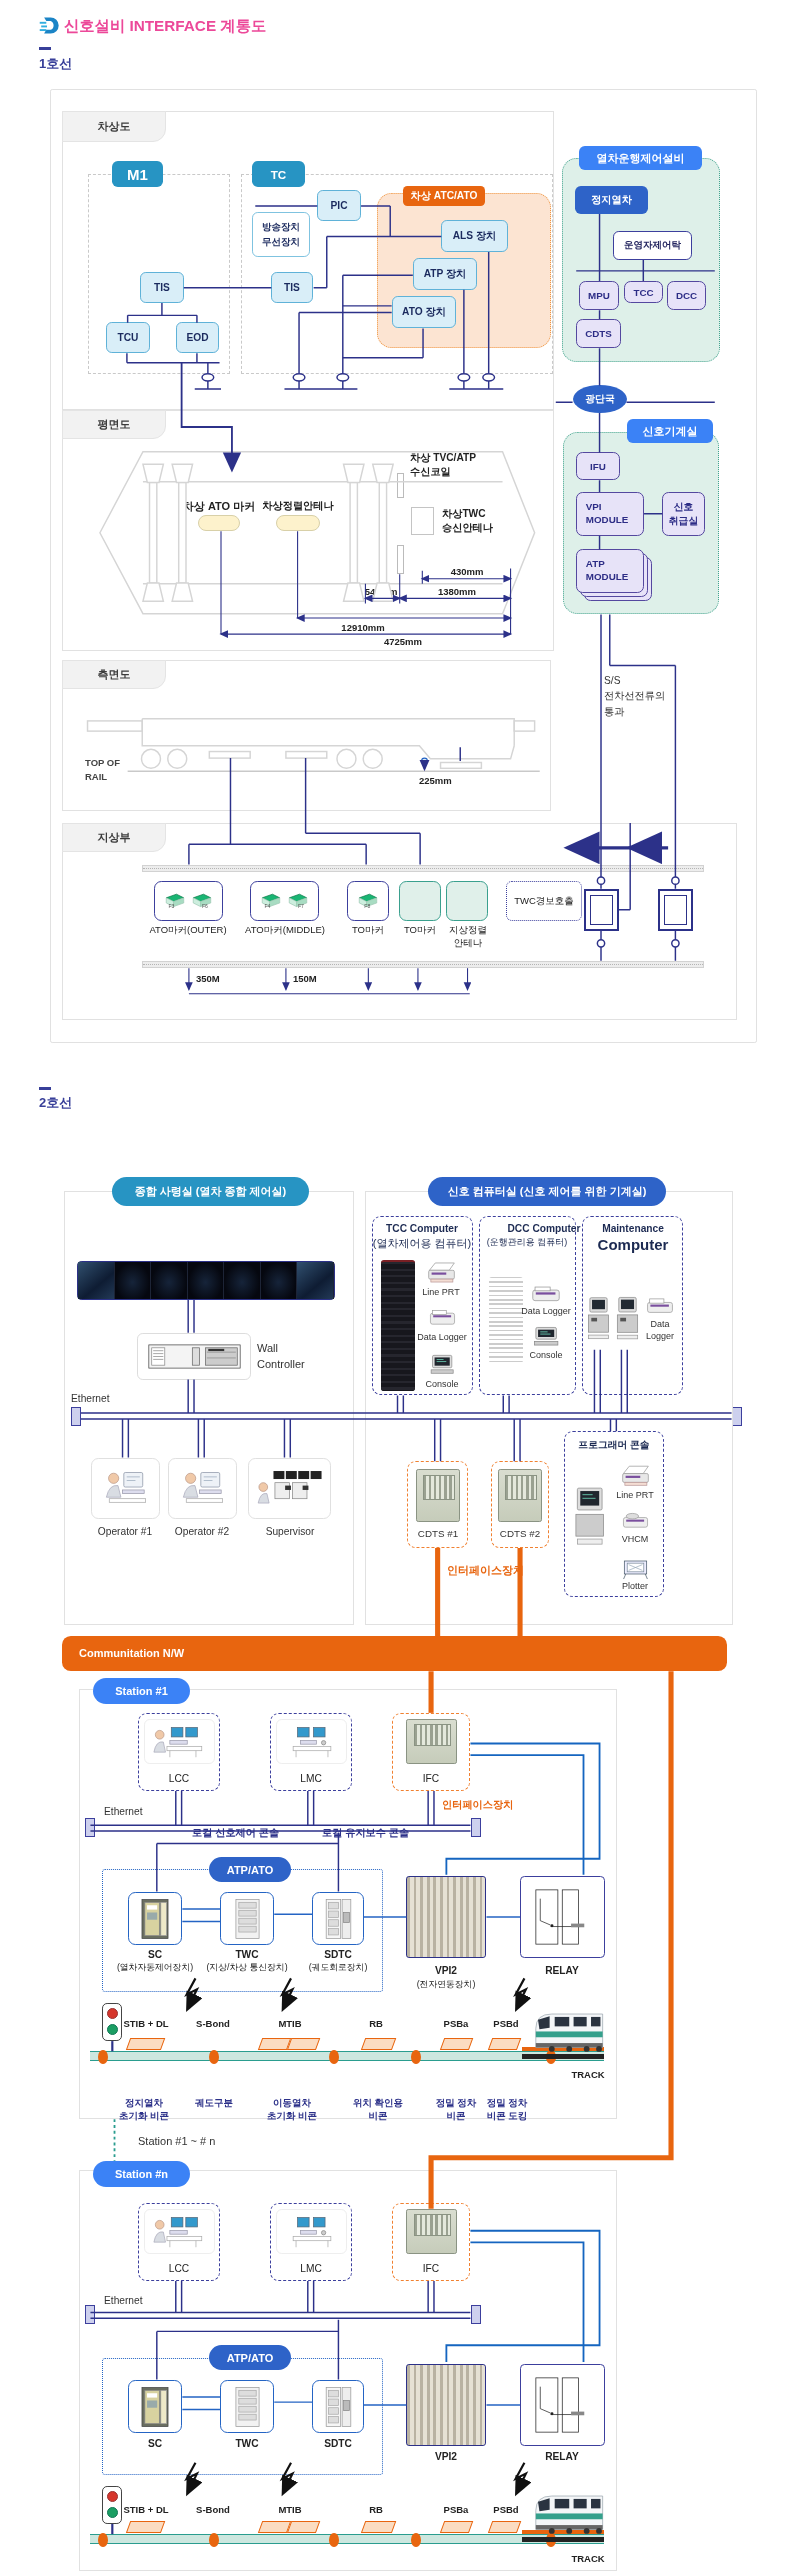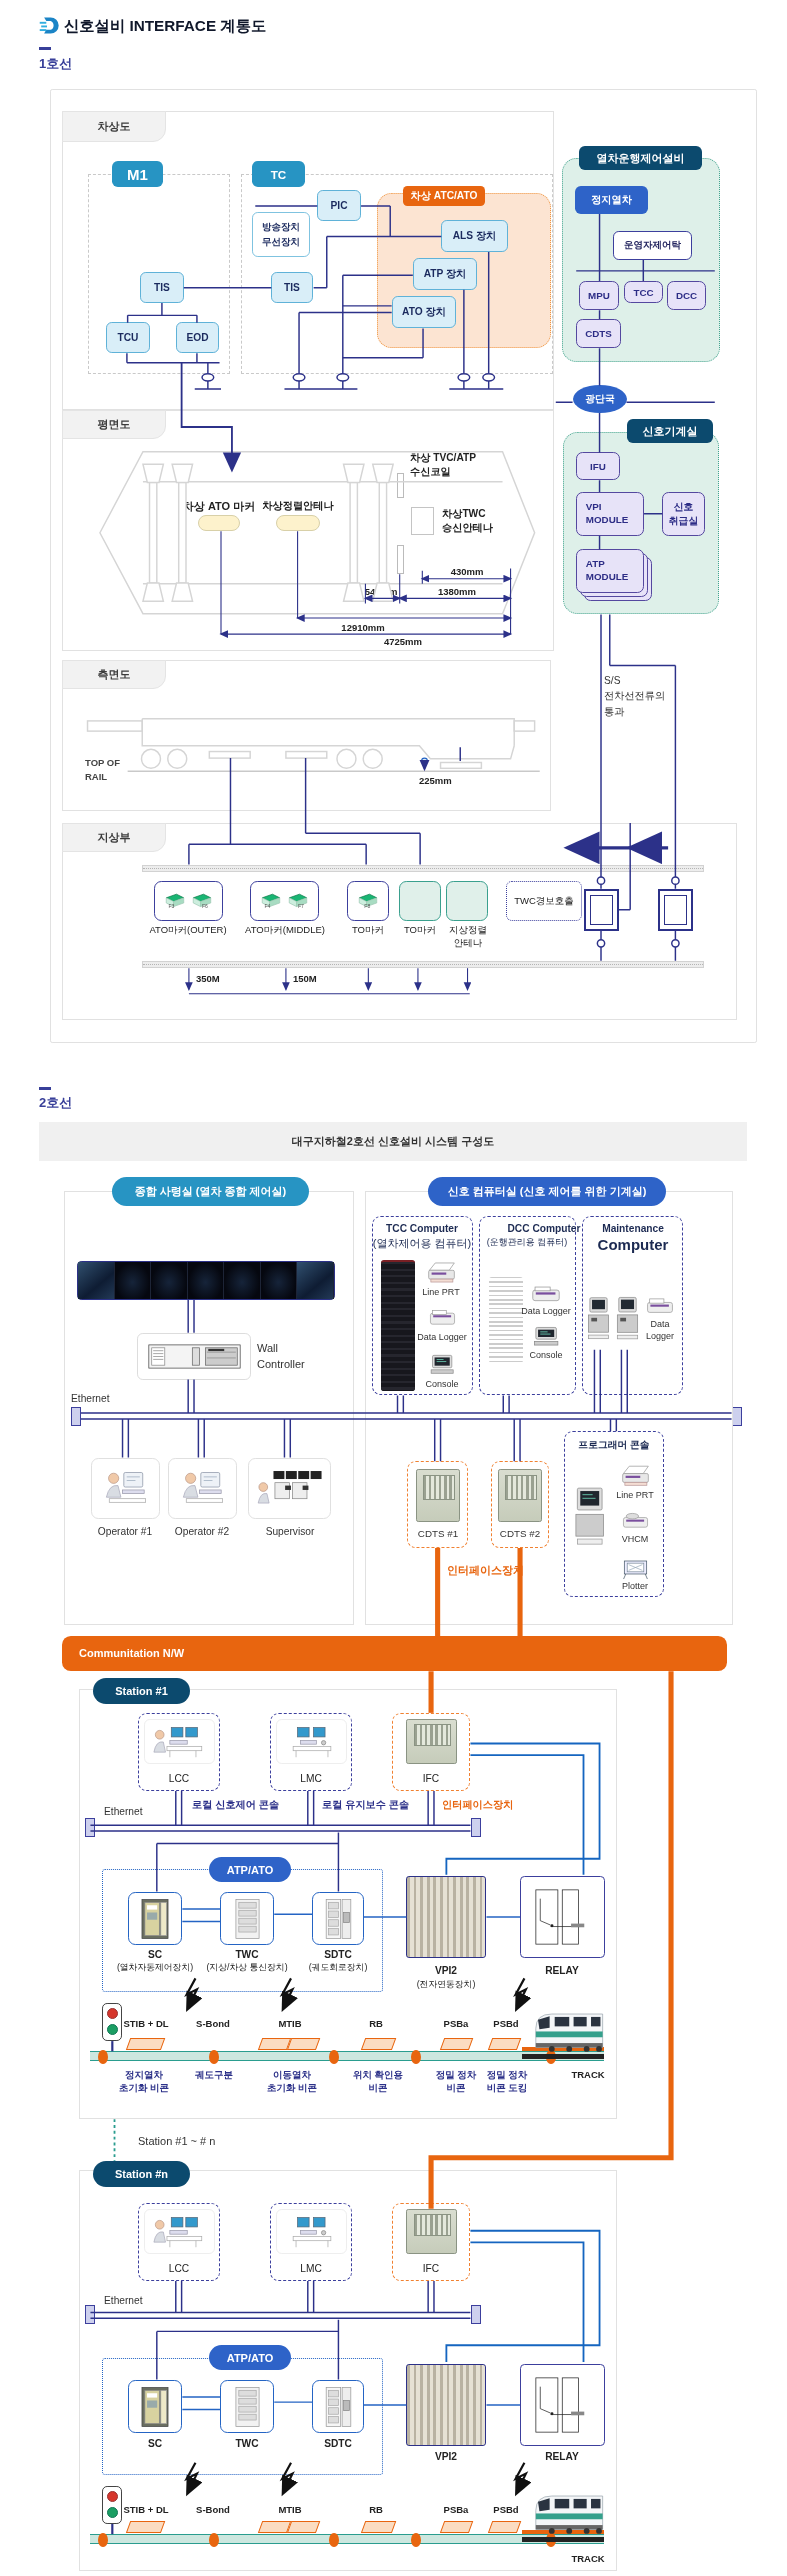--- a/index.html
+++ b/index.html
@@ -3,35 +3,35 @@
 <meta charset="utf-8">
 <style>
   html,body{margin:0;padding:0;background:#fff;font-family:"Liberation Sans","DejaVu Sans",sans-serif;}
   #page{position:relative;width:787px;height:2576px;background:#fff;overflow:hidden;}
   .a{position:absolute;box-sizing:border-box;}
   .flx{display:flex;align-items:center;justify-content:center;text-align:center;}
   .col{flex-direction:column;}
   .bx{background:#d9eef8;border:1.1px solid #5fb2d8;border-radius:5.8px;color:#1b2a5e;font-size:10.2px;font-weight:600;}
   .lav{background:#e7e3f8;border:1.1px solid #54489f;border-radius:6.6px;color:#2d2d86;font-size:9.8px;font-weight:700;}
   .pill{color:#fff;font-weight:700;border-radius:5.8px;}
-  .tealp{background:#0c4a6e;}
+  .tealp{background:#3b82f6;}
   .cyanp{background:#2794c3;}
   .royal{background:#2e63c8;}
   .orp{background:#e8650f;}
   .mint{background:#def0e9;border:1.5px dotted #43a48f;border-radius:14.6px;}
   .peach{background:#fce4d2;border:1.5px dotted #f0953f;border-radius:14.6px;}
   .dash{border:1.2px dashed #c9c9c9;}
   .ndash{background:#fff;border:1.2px dashed #3c3f9d;border-radius:8.8px;}
   .odash{background:#fff;border:1.2px dashed #f08030;border-radius:8.8px;}
   .panel{background:#fff;border:0.7px solid #e1e1e1;}
   .tab{background:#f2f2f2;border:0.7px solid #e4e4e4;border-radius:0 0 13px 0;color:#3a3a3a;font-size:11px;font-weight:600;}
   .bluebox{background:#fff;border:1.5px solid #2464c4;border-radius:7.3px;}
   .t{position:absolute;font-size:9.5px;color:#222;white-space:nowrap;box-sizing:border-box;}
   .ct{transform:translateX(-50%);text-align:center;}
-  .nv{color:#2c3189;}
+  .nv{color:#2c3189;margin-top:28px;}
   .og{color:#e8650f;}
   .b{font-weight:700;}
   .lbl12{font-size:9px;color:#333;}
   .para{background:#fbdcc1;border:1.1px solid #e8650f;transform:skewX(-20deg);}
   .dot{background:#e8650f;border-radius:50%;}
   .railband{background:#cde7df;border-top:1.5px solid #2a9d8f;border-bottom:1.5px solid #2a9d8f;}
   .rail{background:#ededed;border:0.7px solid #d2d2d2;}
   .rail i{display:block;margin-top:2.2px;border-top:1.5px dotted #b5b5b5;}
   .loop{background:#fff;border:2.2px solid #2c3189;}
   .loop i{position:absolute;left:3.6px;right:3.6px;top:3.6px;bottom:3.6px;border:1.1px solid #2c3189;}
@@ -49,21 +49,21 @@
 <body>
 
 <div id="page">
 
   <svg class="a" style="left:39px;top:16px" width="19.7" height="19.7" viewBox="0 0 27 27">
     <path d="M7 2 h9 a11 11 0 0 1 0 22 h-9 l3-5 h6 a6.5 6.5 0 0 0 0-12 h-6 z" fill="#1b84c6"></path>
     <rect x="1" y="8" width="9" height="2.6" fill="#31aee0"></rect>
       <rect x="3" y="13" width="8" height="2.6" fill="#31aee0"></rect>
       <rect x="1" y="18" width="9" height="2.6" fill="#31aee0"></rect>
   </svg>
-  <div class="t b" style="left:64px;top:16px;font-size:15.3px;color:#0f172a">신호설비 INTERFACE 계통도</div>
+  <div class="t b" style="left:64px;top:16px;font-size:15.3px;color:#ec4899">신호설비 INTERFACE 계통도</div>
 
   <div class="a" style="left:39px;top:47px;width:11.7px;height:2.9px;background:#383f99"></div>
   <div class="t b" style="left:39px;top:55px;font-size:13px;color:#383f99">1호선</div>
 
   <div class="a panel" style="left:50px;top:89px;width:707px;height:954px;border-radius:2.2px"></div>
 
   <div class="a panel" style="left:62px;top:111px;width:492px;height:299px"></div>
   <div class="a tab flx" style="left:62px;top:111px;width:104px;height:31px">
       <span>차상도</span>
     </div>
@@ -215,21 +215,20 @@
   <div class="t ct" style="left:285px;top:924px">ATO마커(MIDDLE)</div>
   <div class="t ct" style="left:368px;top:924px">TO마커</div>
   <div class="t ct" style="left:420px;top:924px">TO마커</div>
   <div class="t ct" style="left:468px;top:924px">지상정렬</div>
   <div class="t ct" style="left:468px;top:937px">안테나</div>
   <div class="t b" style="left:196px;top:973px">350M</div>
   <div class="t b" style="left:293px;top:973px">150M</div>
 
   <div class="a" style="left:39px;top:1087px;width:11.7px;height:2.9px;background:#383f99"></div>
   <div class="t b" style="left:39px;top:1094px;font-size:13px;color:#383f99">2호선</div>
-  <div class="a flx" style="left:39px;top:1122px;width:708px;height:39px;background:#f0f0f0;font-size:11px;font-weight:600;color:#333">대구지하철2호선 신호설비 시스템 구성도</div>
 
   <div class="a panel" style="left:64px;top:1191px;width:290px;height:434px"></div>
   <div class="a pill cyanp flx" style="left:112px;top:1177px;width:197px;height:29px;font-size:11px;border-radius:14.6px">종합 사령실 (열차 종합 제어실)</div>
   <div class="a screen" style="left:77px;top:1261px;width:258px;height:39px">
     <i class="ph"></i>
       <i></i>
       <i></i>
       <i></i>
       <i></i>
       <i></i>

